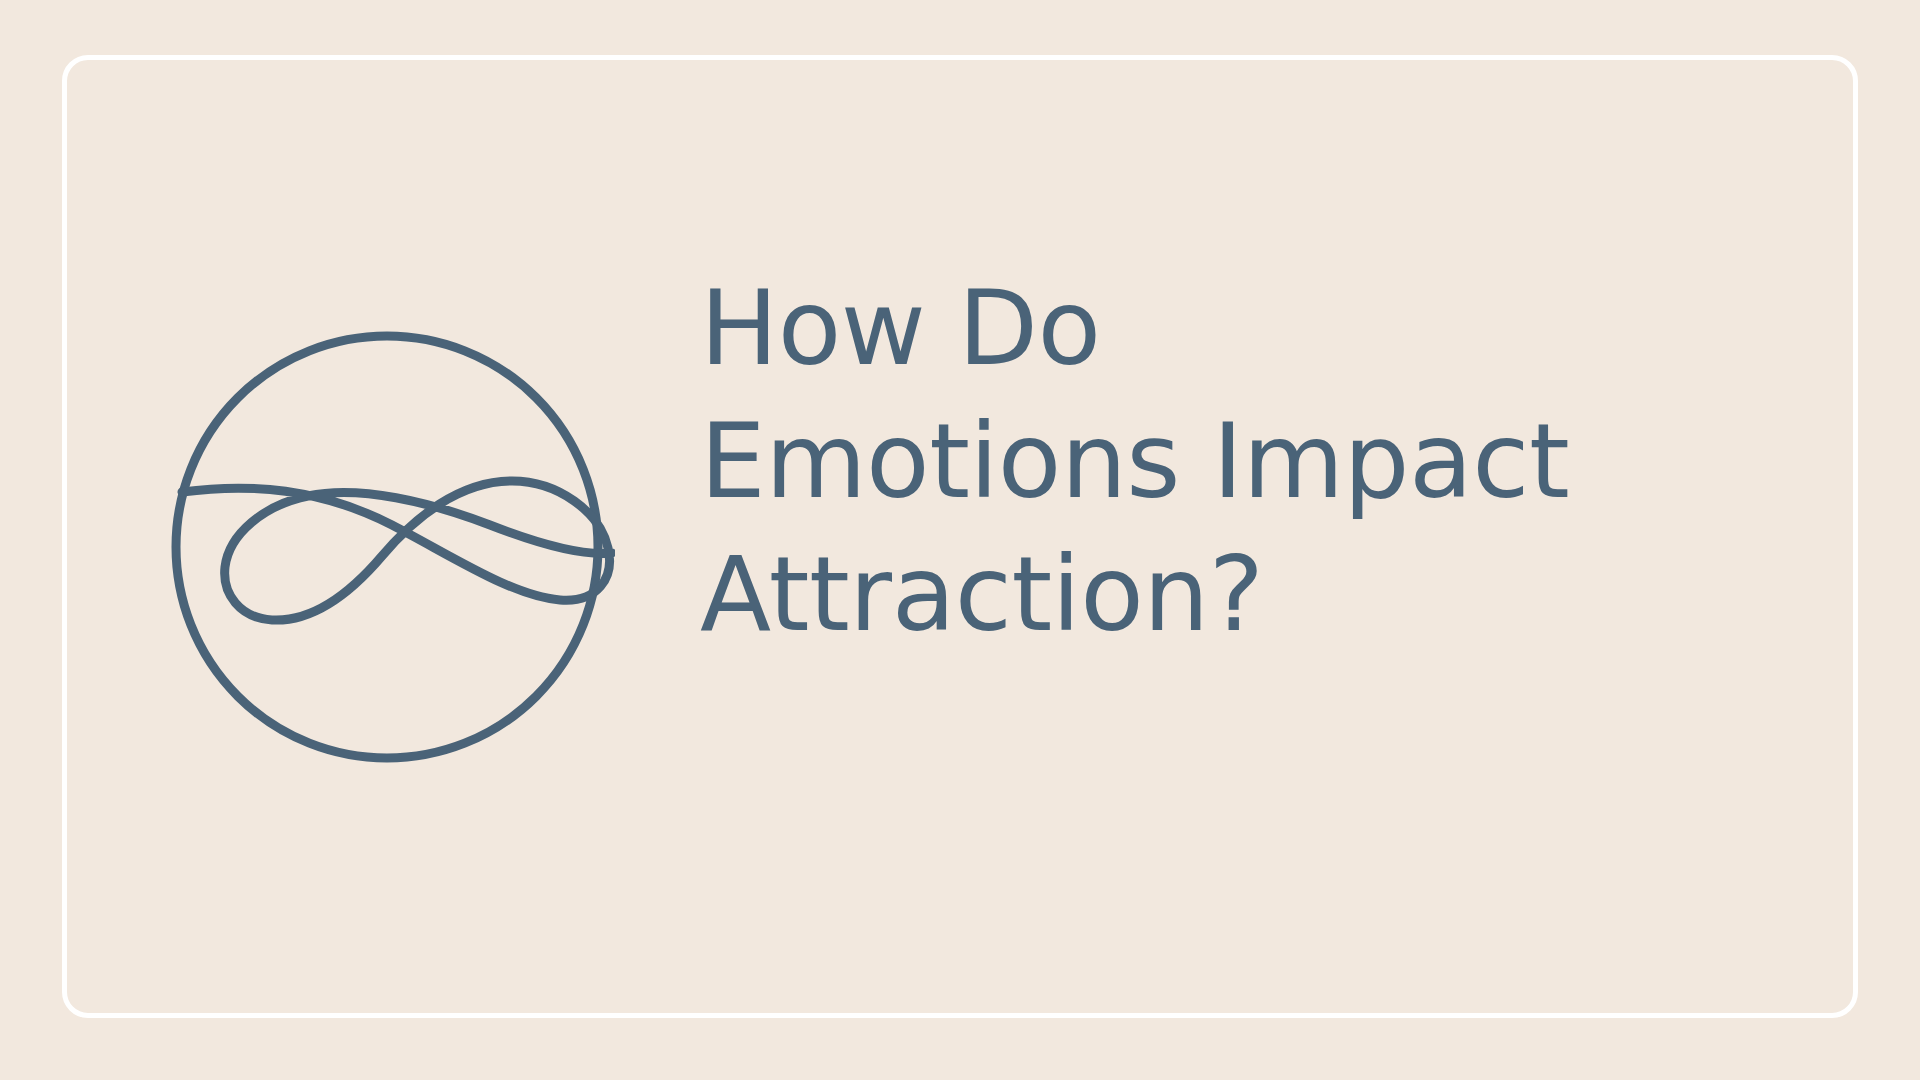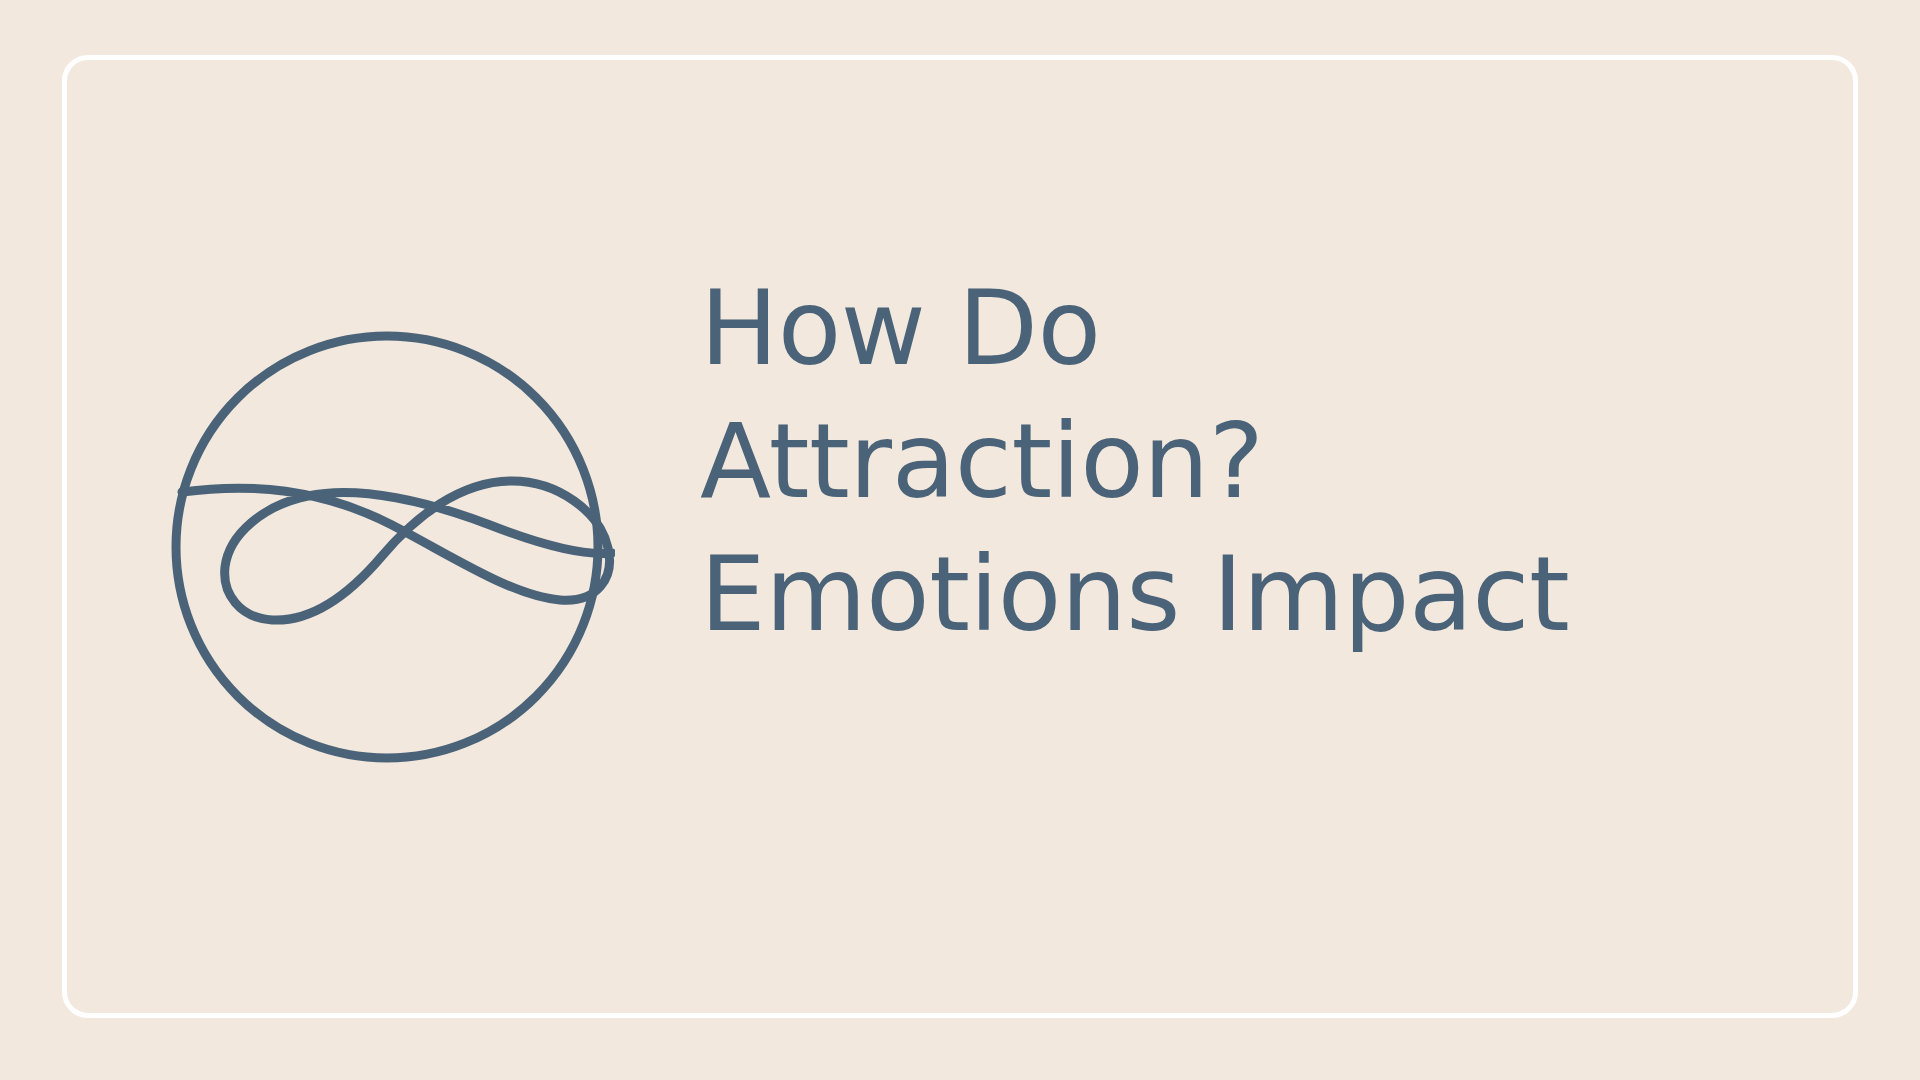--- a/index.html
+++ b/index.html
@@ -103,18 +103,18 @@
                    C 80 298, 62 274, 65 247
                    C 69 214, 104 185, 148 176
                    C 200 165, 270 182, 330 205
                    C 384 226, 424 236, 452 233"></path>
         </g>
       </svg>
     </div>
 
     <div id="title-block">
       <div class="title-line">How Do</div>
+      <div class="title-line">Emotions Impact</div>
       <div class="title-line">Attraction?</div>
-      <div class="title-line">Emotions Impact</div>
     </div>
 
   </div>
 </div>
 
 </body></html>

